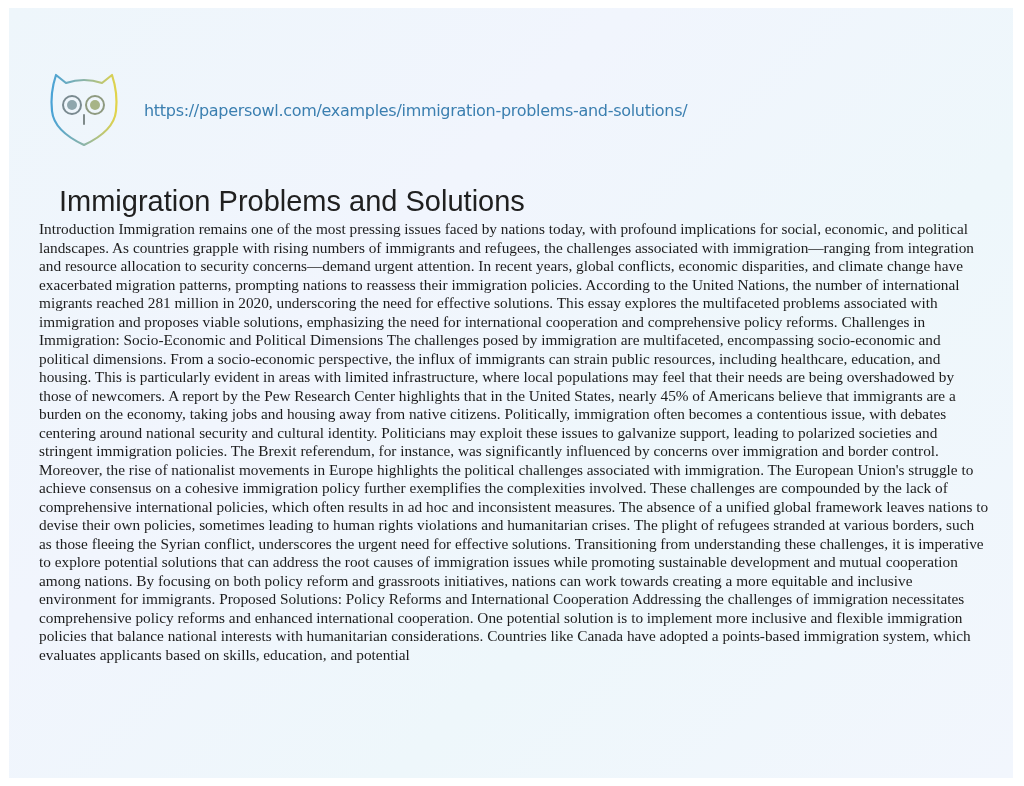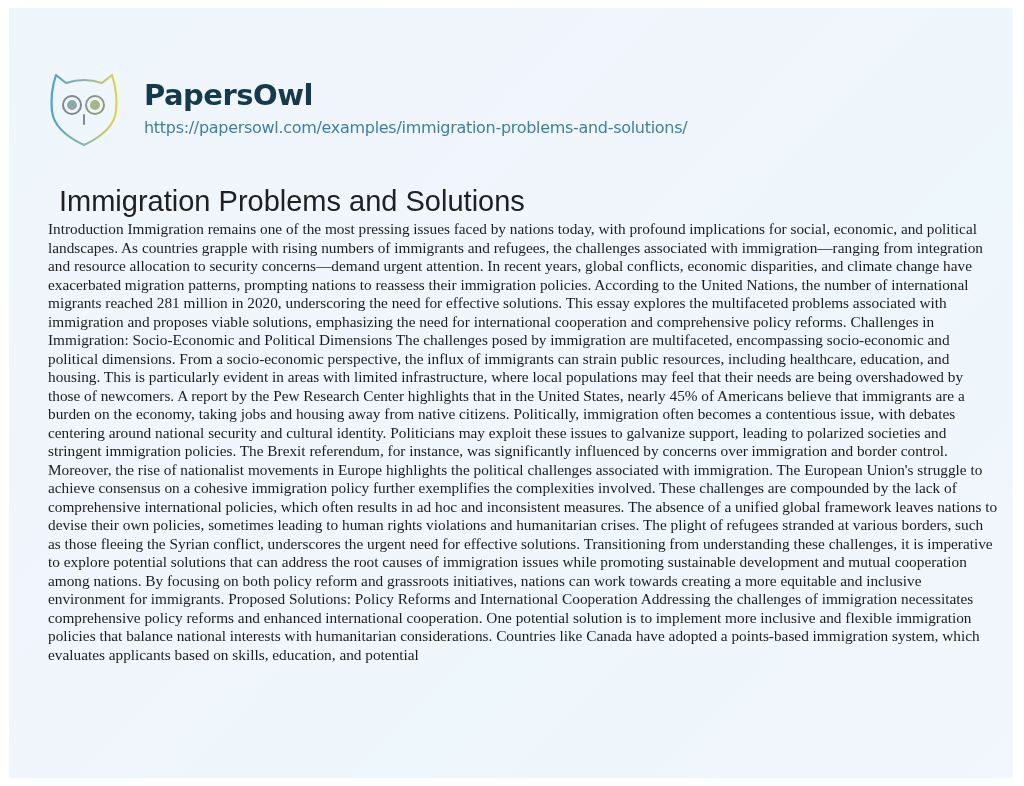--- a/index.html
+++ b/index.html
@@ -58,21 +58,21 @@
     top: 170px;
     margin: 12px;
     font-family: "Liberation Sans", sans-serif;
     font-weight: normal;
     font-size: 29px;
     color: #202020;
     line-height: 38px;
   }
   .body-text {
     position: absolute;
-    left: 48px;
+    left: 39px;
     top: 220px;
     width: 950px;
     margin: 0;
     font-family: "Liberation Serif", serif;
     font-size: 15.3px;
     line-height: 18.5px;
     color: #1c1c1c;
     text-align: left;
   }
 </style>
@@ -92,20 +92,19 @@
       </linearGradient>
     </defs>
     <path d="M8 6 L18 14 Q36 8 54 14 L64 6 Q70 24 68 42 Q66 62 36 76 Q6 62 4 42 Q2 24 8 6 Z" fill="none" stroke="url(#owlGrad)" stroke-width="2.2" stroke-linejoin="round"></path>
     <circle cx="24" cy="36" r="9" fill="none" stroke="#7a8a90" stroke-width="2"></circle>
     <circle cx="24" cy="36" r="5" fill="#8fa6ad"></circle>
     <circle cx="47" cy="36" r="9" fill="none" stroke="#8e9a80" stroke-width="2"></circle>
     <circle cx="47" cy="36" r="5" fill="#a7b486"></circle>
     <line x1="36" y1="46" x2="36" y2="55" stroke="#7f8a8a" stroke-width="2" stroke-linecap="round"></line>
   </svg>
   <div class="brand">
-    <span class="brand-name">PapersOwl</span>
     <a class="brand-url">https://papersowl.com/examples/immigration-problems-and-solutions/</a>
   </div>
 </div>
 
 <h1 class="title">Immigration Problems and Solutions</h1>
 
 <p class="body-text">Introduction Immigration remains one of the most pressing issues faced by nations today, with profound implications for social, economic, and political landscapes. As countries grapple with rising numbers of immigrants and refugees, the challenges associated with immigration—ranging from integration and resource allocation to security concerns—demand urgent attention. In recent years, global conflicts, economic disparities, and climate change have exacerbated migration patterns, prompting nations to reassess their immigration policies. According to the United Nations, the number of international migrants reached 281 million in 2020, underscoring the need for effective solutions. This essay explores the multifaceted problems associated with immigration and proposes viable solutions, emphasizing the need for international cooperation and comprehensive policy reforms. Challenges in Immigration: Socio-Economic and Political Dimensions The challenges posed by immigration are multifaceted, encompassing socio-economic and political dimensions. From a socio-economic perspective, the influx of immigrants can strain public resources, including healthcare, education, and housing. This is particularly evident in areas with limited infrastructure, where local populations may feel that their needs are being overshadowed by those of newcomers. A report by the Pew Research Center highlights that in the United States, nearly 45% of Americans believe that immigrants are a burden on the economy, taking jobs and housing away from native citizens. Politically, immigration often becomes a contentious issue, with debates centering around national security and cultural identity. Politicians may exploit these issues to galvanize support, leading to polarized societies and stringent immigration policies. The Brexit referendum, for instance, was significantly influenced by concerns over immigration and border control. Moreover, the rise of nationalist movements in Europe highlights the political challenges associated with immigration. The European Union's struggle to achieve consensus on a cohesive immigration policy further exemplifies the complexities involved. These challenges are compounded by the lack of comprehensive international policies, which often results in ad hoc and inconsistent measures. The absence of a unified global framework leaves nations to devise their own policies, sometimes leading to human rights violations and humanitarian crises. The plight of refugees stranded at various borders, such as those fleeing the Syrian conflict, underscores the urgent need for effective solutions. Transitioning from understanding these challenges, it is imperative to explore potential solutions that can address the root causes of immigration issues while promoting sustainable development and mutual cooperation among nations. By focusing on both policy reform and grassroots initiatives, nations can work towards creating a more equitable and inclusive environment for immigrants. Proposed Solutions: Policy Reforms and International Cooperation Addressing the challenges of immigration necessitates comprehensive policy reforms and enhanced international cooperation. One potential solution is to implement more inclusive and flexible immigration policies that balance national interests with humanitarian considerations. Countries like Canada have adopted a points-based immigration system, which evaluates applicants based on skills, education, and potential</p>
 
 </body></html>

